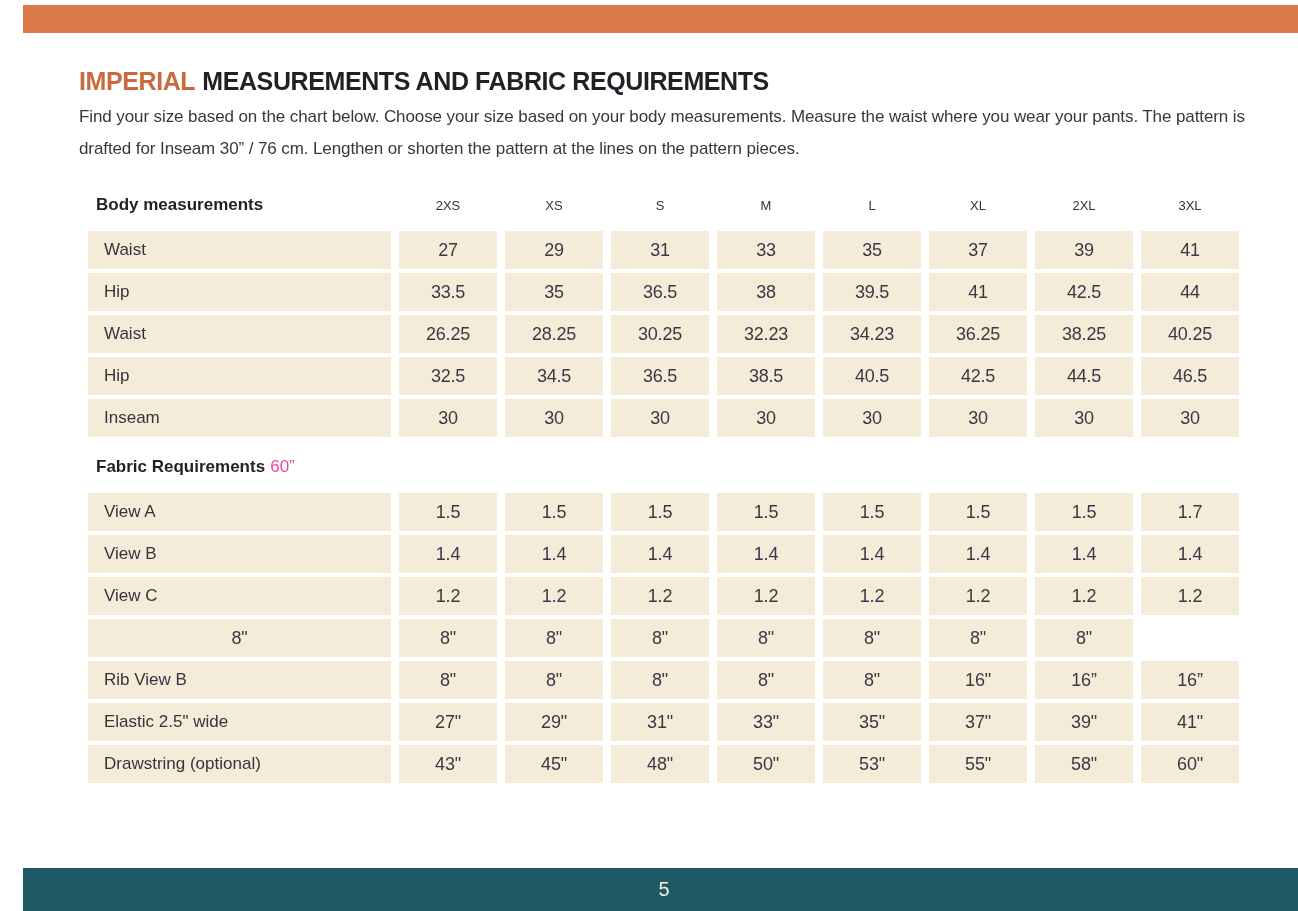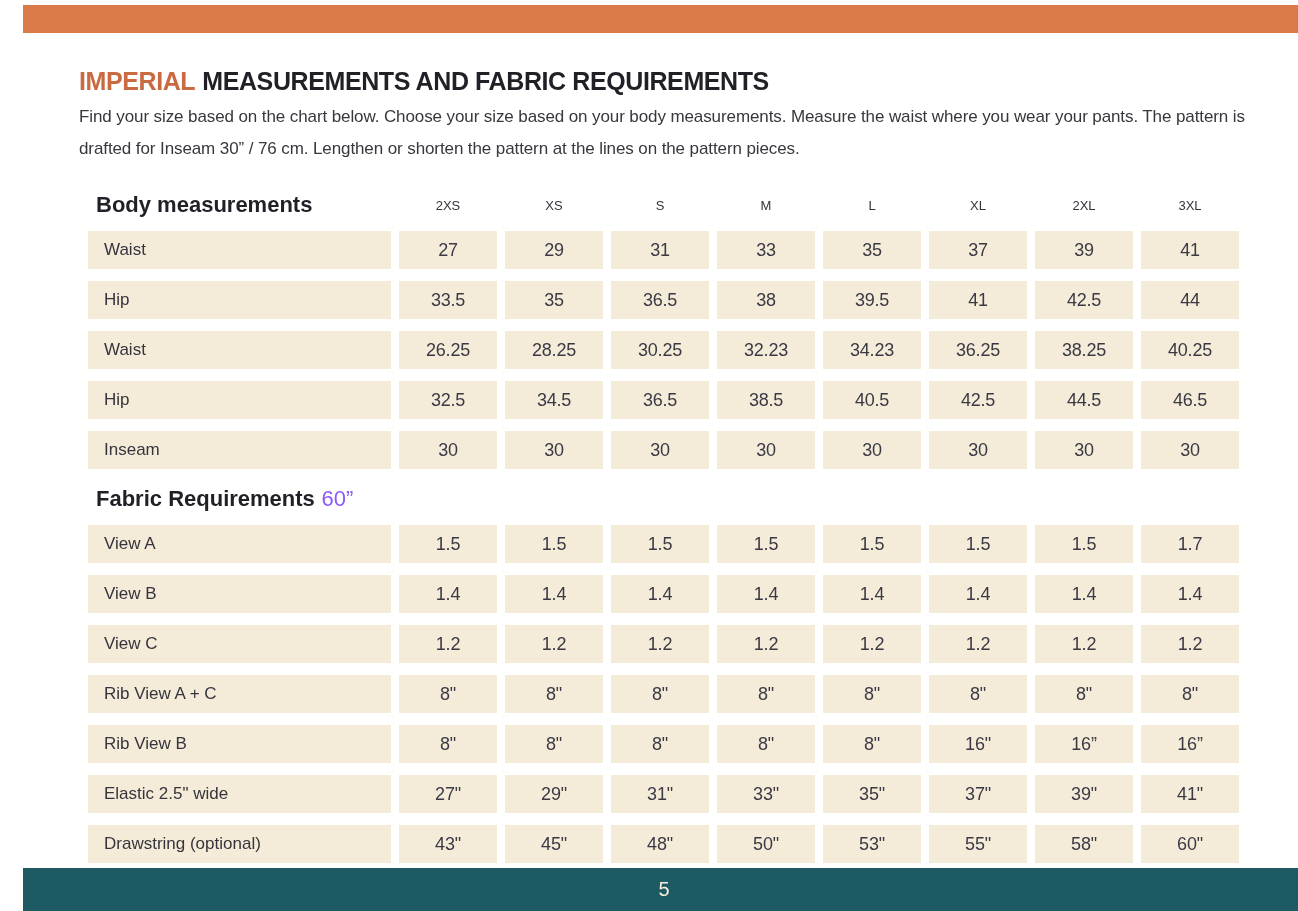--- a/index.html
+++ b/index.html
@@ -18,39 +18,39 @@
   p.intro {
     margin-top: 5px; font-size: 17px; line-height: 32px; color: #39363d;
     max-width: 1173px; letter-spacing: -0.1px;
   }
   .size-table { margin-top: 26px; margin-left: 9px; }
   .trow {
     display: grid;
     grid-template-columns: 303px repeat(8, 98px);
     column-gap: 8px;
     height: 38px;
-    margin-bottom: 12px;
+    margin-bottom: 4px;
     align-items: stretch;
   }
   .trow .cell { background: #f4ecd9; }
   .label-cell {
     display: flex; align-items: center; padding-left: 16px;
     font-size: 17px; color: #36343c;
   }
   .num-cell {
     display: flex; align-items: center; justify-content: center;
     font-size: 18px; color: #3a3944; letter-spacing: -0.2px;
   }
   .section-head { height: 28px; margin: 16px 0 12px 0; }
   .section-head .head-label {
     display: flex; align-items: center; padding-left: 8px;
-    font-size: 22px; font-weight: bold; color: #221f27; background: transparent;
+    font-size: 17px; font-weight: bold; color: #221f27; background: transparent;
     white-space: nowrap;
   }
-  .section-head .head-label .suffix { font-weight: normal; color: #8b5cf6; margin-left: 0.3em; }
+  .section-head .head-label .suffix { font-weight: normal; color: #ec4899; margin-left: 0.3em; }
   .size-head-cell {
     display: flex; align-items: center; justify-content: center;
     font-size: 13px; font-weight: normal; color: #34323b; background: transparent;
   }
   .footer {
     position: absolute; left: 0; right: 0; bottom: 0; height: 43px;
     background: #1d5a64; color: #f3edda;
     display: flex; align-items: center; justify-content: center;
     font-size: 20px;
   }
@@ -160,21 +160,20 @@
           <div class="cell num-cell">1.2</div>
           <div class="cell num-cell">1.2</div>
           <div class="cell num-cell">1.2</div>
           <div class="cell num-cell">1.2</div>
           <div class="cell num-cell">1.2</div>
           <div class="cell num-cell">1.2</div>
           <div class="cell num-cell">1.2</div>
           <div class="cell num-cell">1.2</div>
         </div>
         <div class="trow">
-          <div class="cell label-cell">Rib View A + C</div>
           <div class="cell num-cell">8"</div>
           <div class="cell num-cell">8"</div>
           <div class="cell num-cell">8"</div>
           <div class="cell num-cell">8"</div>
           <div class="cell num-cell">8"</div>
           <div class="cell num-cell">8"</div>
           <div class="cell num-cell">8"</div>
           <div class="cell num-cell">8"</div>
         </div>
         <div class="trow">

